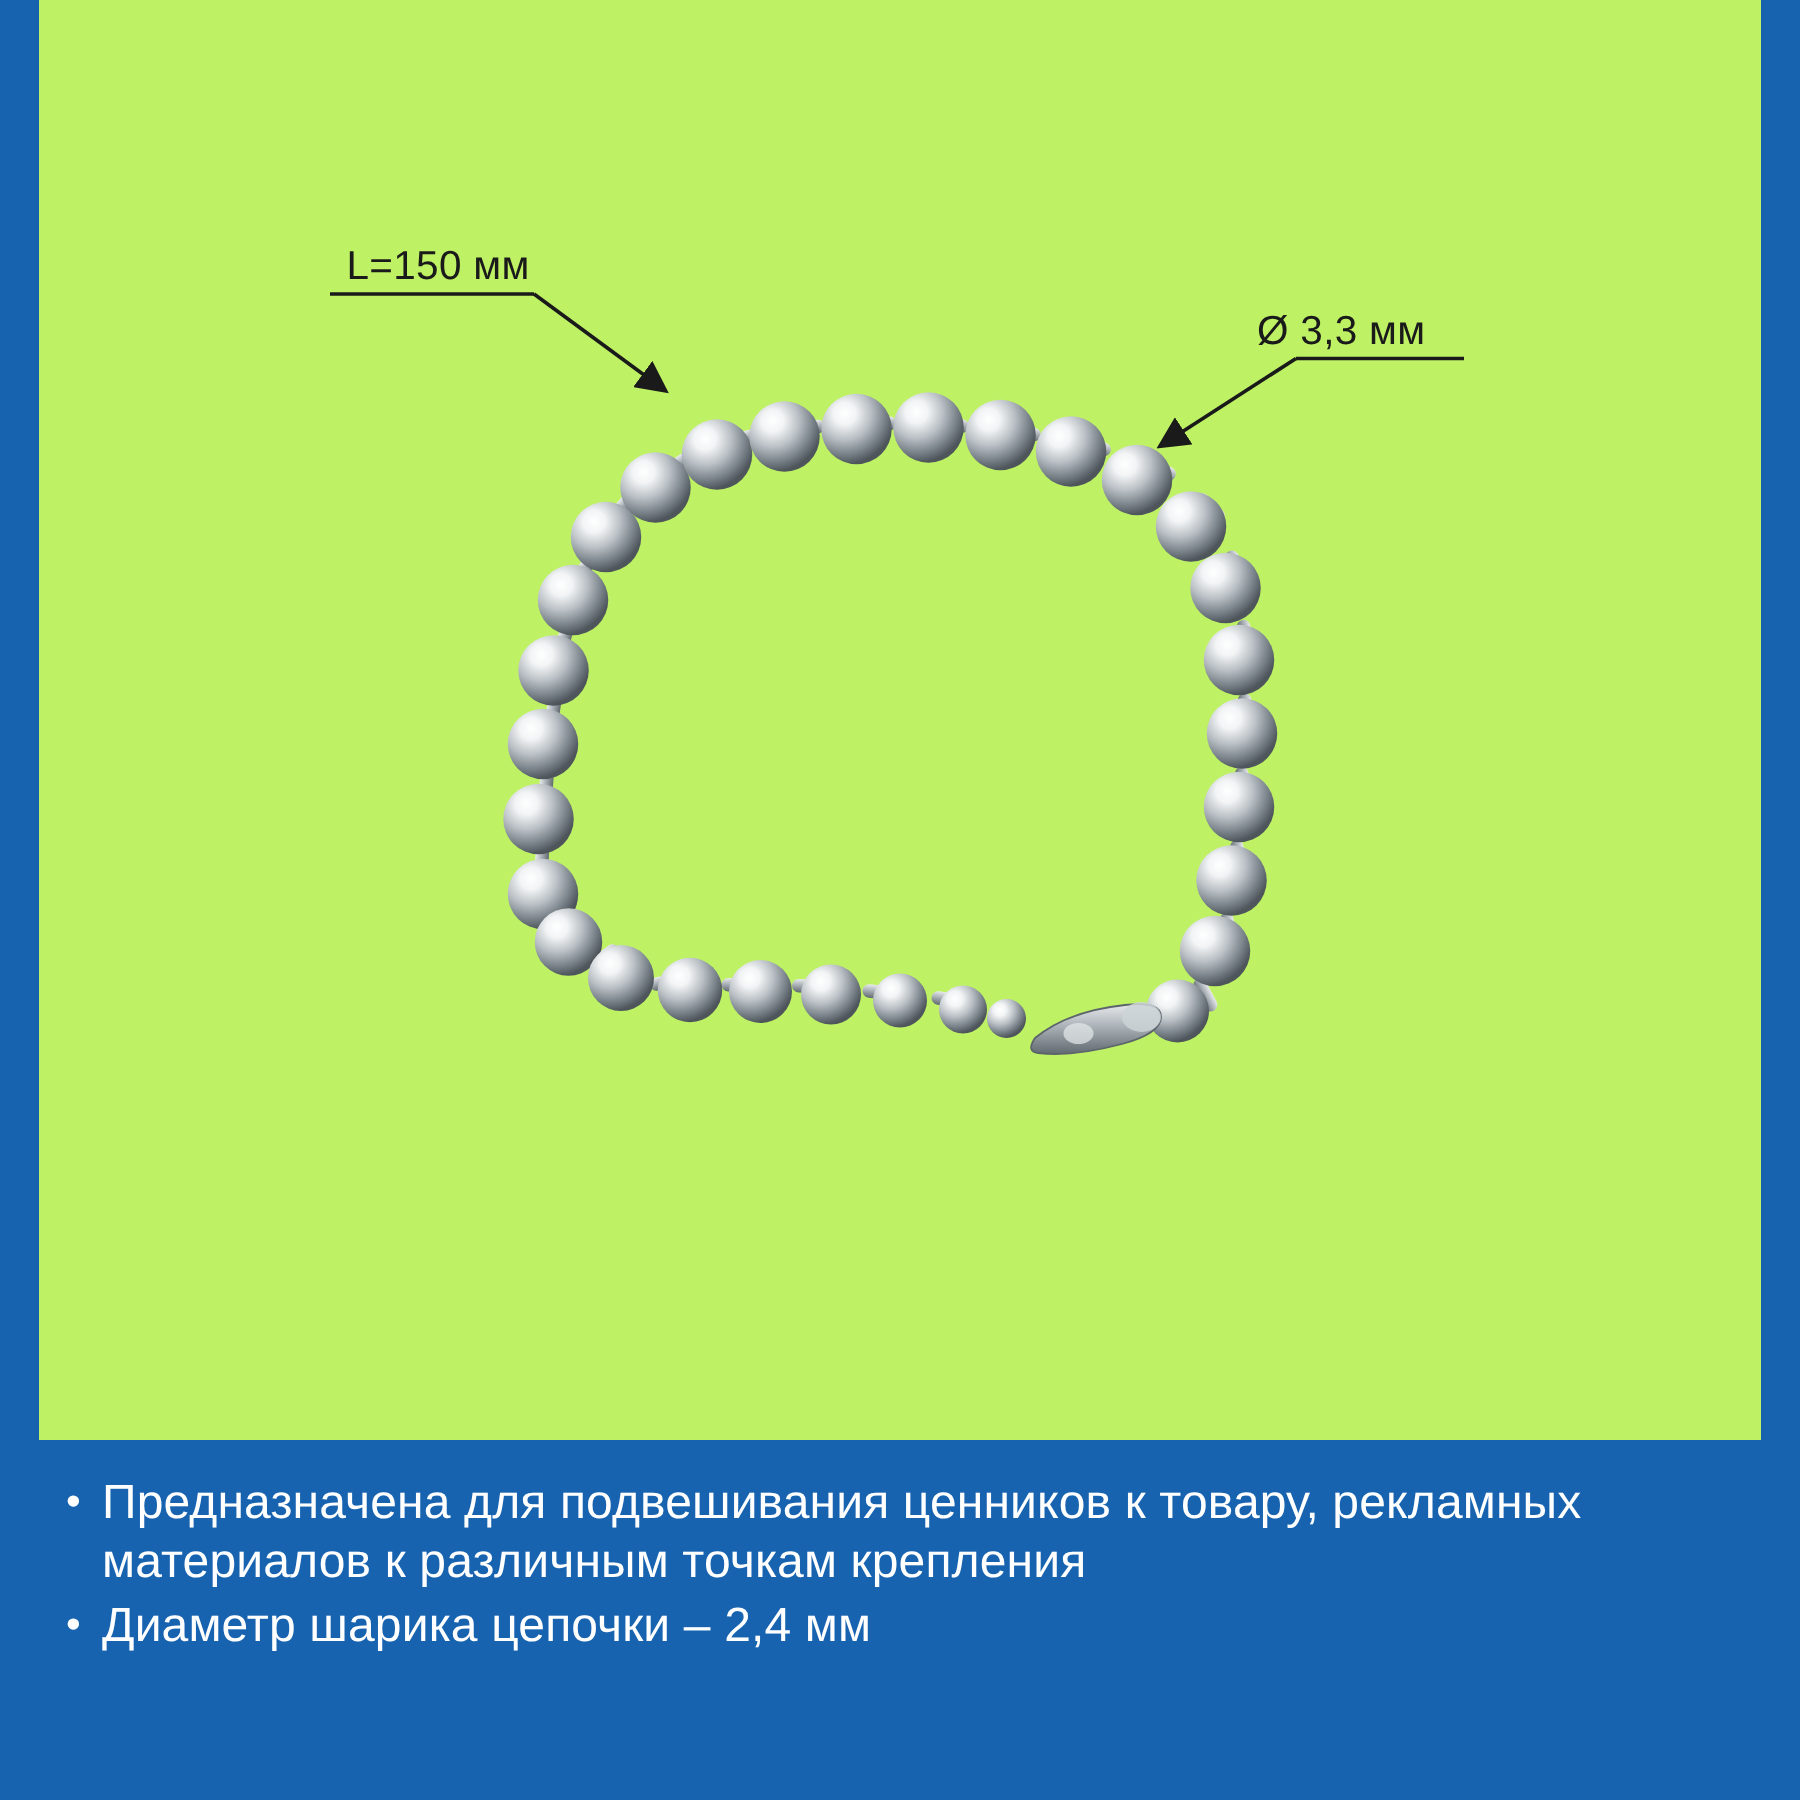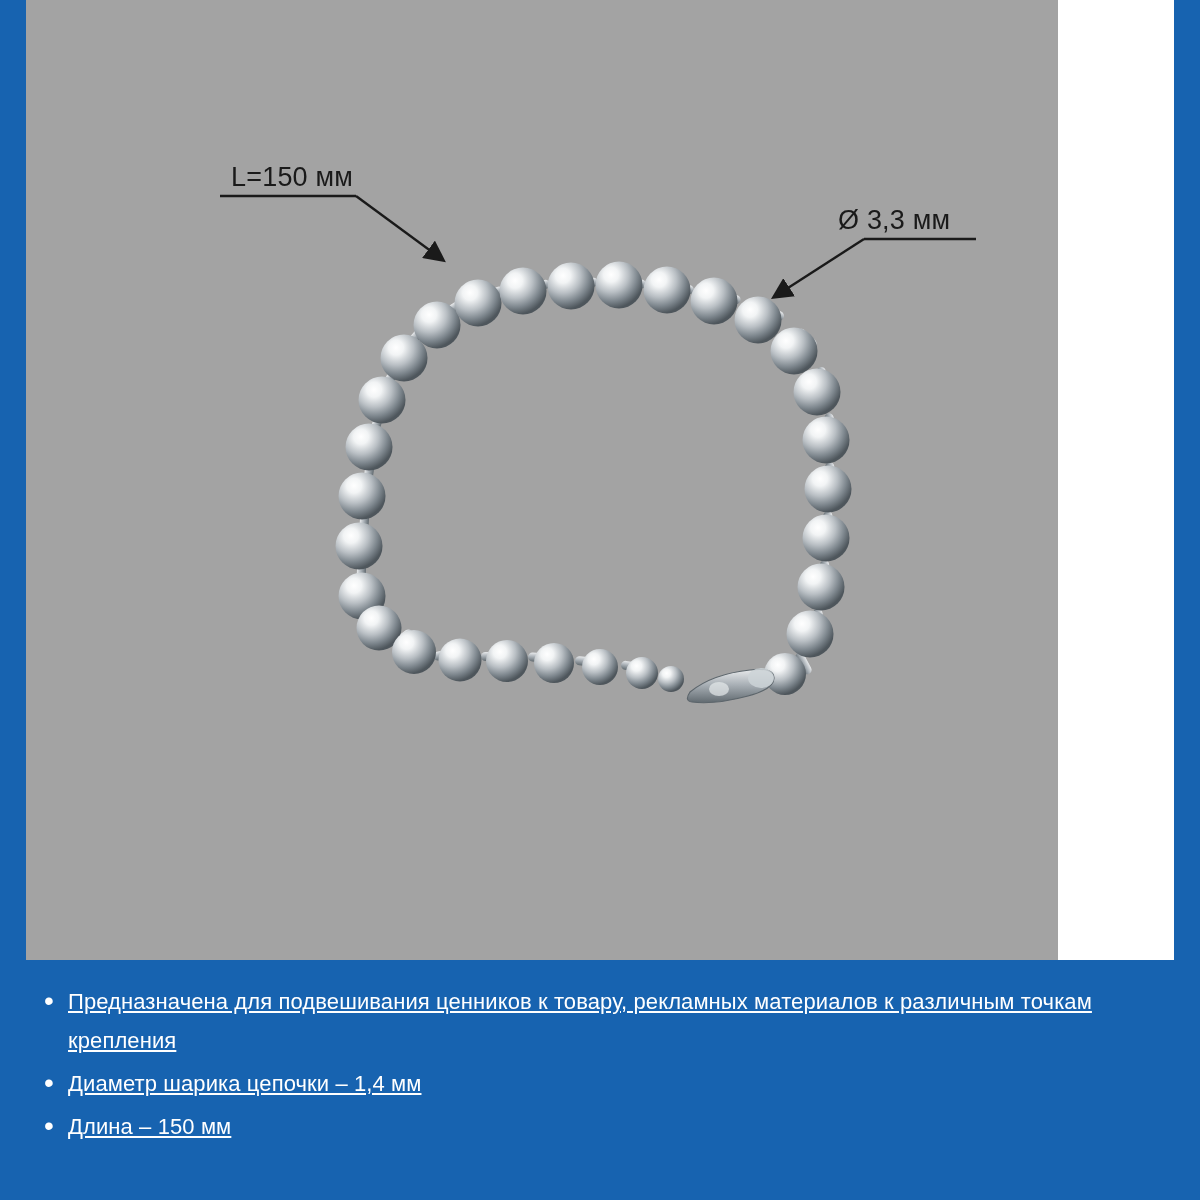--- a/index.html
+++ b/index.html
@@ -23,23 +23,23 @@
     height: 1200px;
     background: #1763b0;
   }
   .edge-bar.left  { left: 0; }
   .edge-bar.right { right: 0; }
 
   .illustration {
     position: absolute;
     left: 26px;
     top: 0;
-    width: 1032px;
+    width: 1148px;
     height: 960px;
-    background: #a3a3a3;
+    background: #bef264;
   }
 
   .callout-label {
     position: absolute;
     font-size: 27px;
     color: #1a1a1a;
     white-space: nowrap;
     letter-spacing: 0.2px;
   }
   .label-length   { left: 205px; top: 162px; }
@@ -66,25 +66,24 @@
     padding: 22px 30px 0 12px;
   }
   .bullet-list {
     list-style: none;
     margin: 0;
     padding: 0;
   }
   .bullet-list li {
     position: relative;
     padding-left: 30px;
-    font-size: 22px;
+    font-size: 32px;
     line-height: 39px;
     margin-bottom: 4px;
     letter-spacing: 0.1px;
-    text-decoration: underline;
   }
   .bullet-list li::before {
     content: "•";
     position: absolute;
     left: 6px;
     top: -1px;
     font-size: 28px;
     line-height: 39px;
   }
 </style>
@@ -199,16 +198,15 @@
   </svg>
 
   <div class="callout-label label-length">L=150 мм</div>
 
   <div class="callout-label label-diameter">Ø 3,3 мм</div>
 </div>
 
 <div class="footer">
   <ul class="bullet-list">
     <li>Предназначена для подвешивания ценников к товару, рекламных материалов к различным точкам крепления</li>
-    <li>Диаметр шарика цепочки – 1,4 мм</li>
-    <li>Длина – 150 мм</li>
+    <li>Диаметр шарика цепочки – 2,4 мм</li>
   </ul>
 </div>
 
 </body></html>

